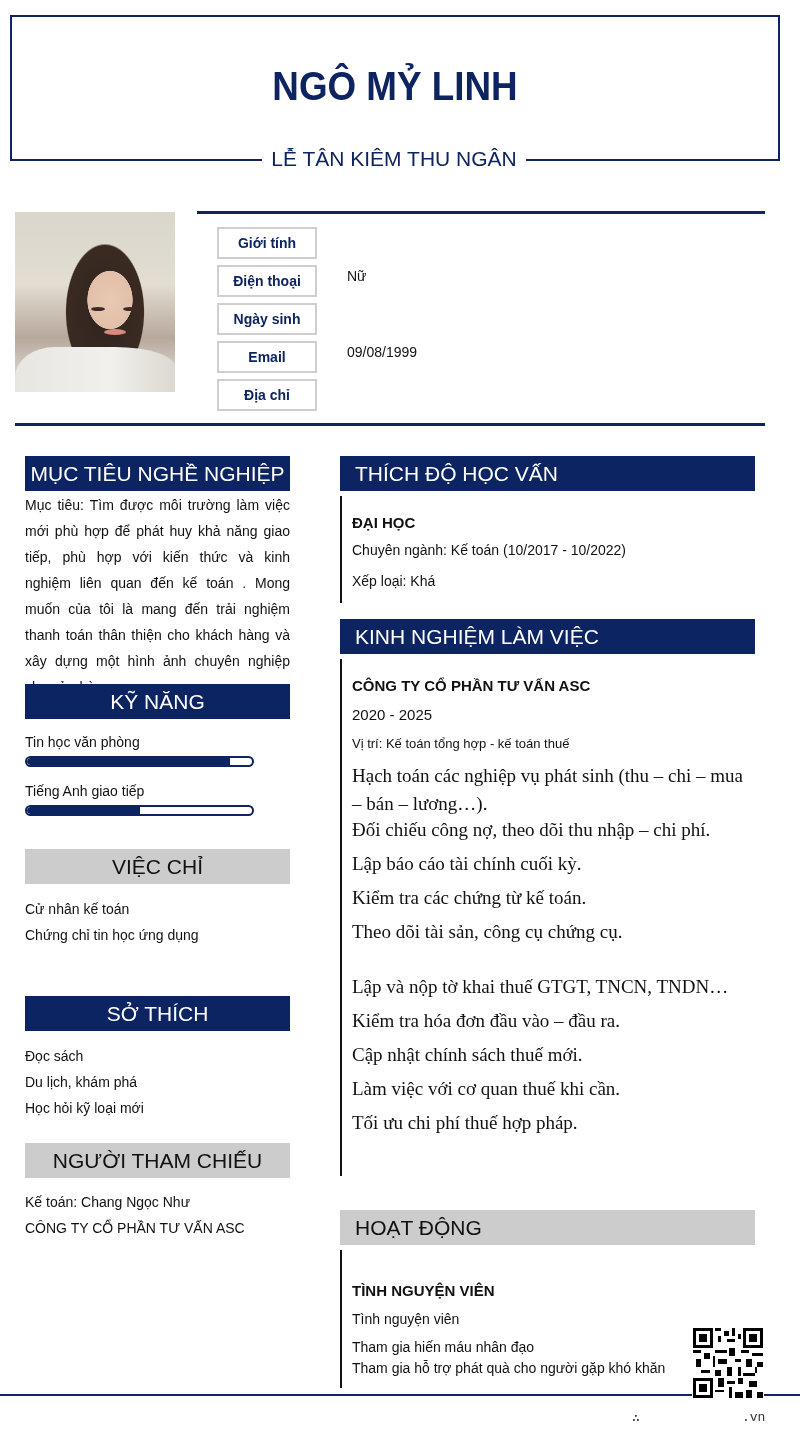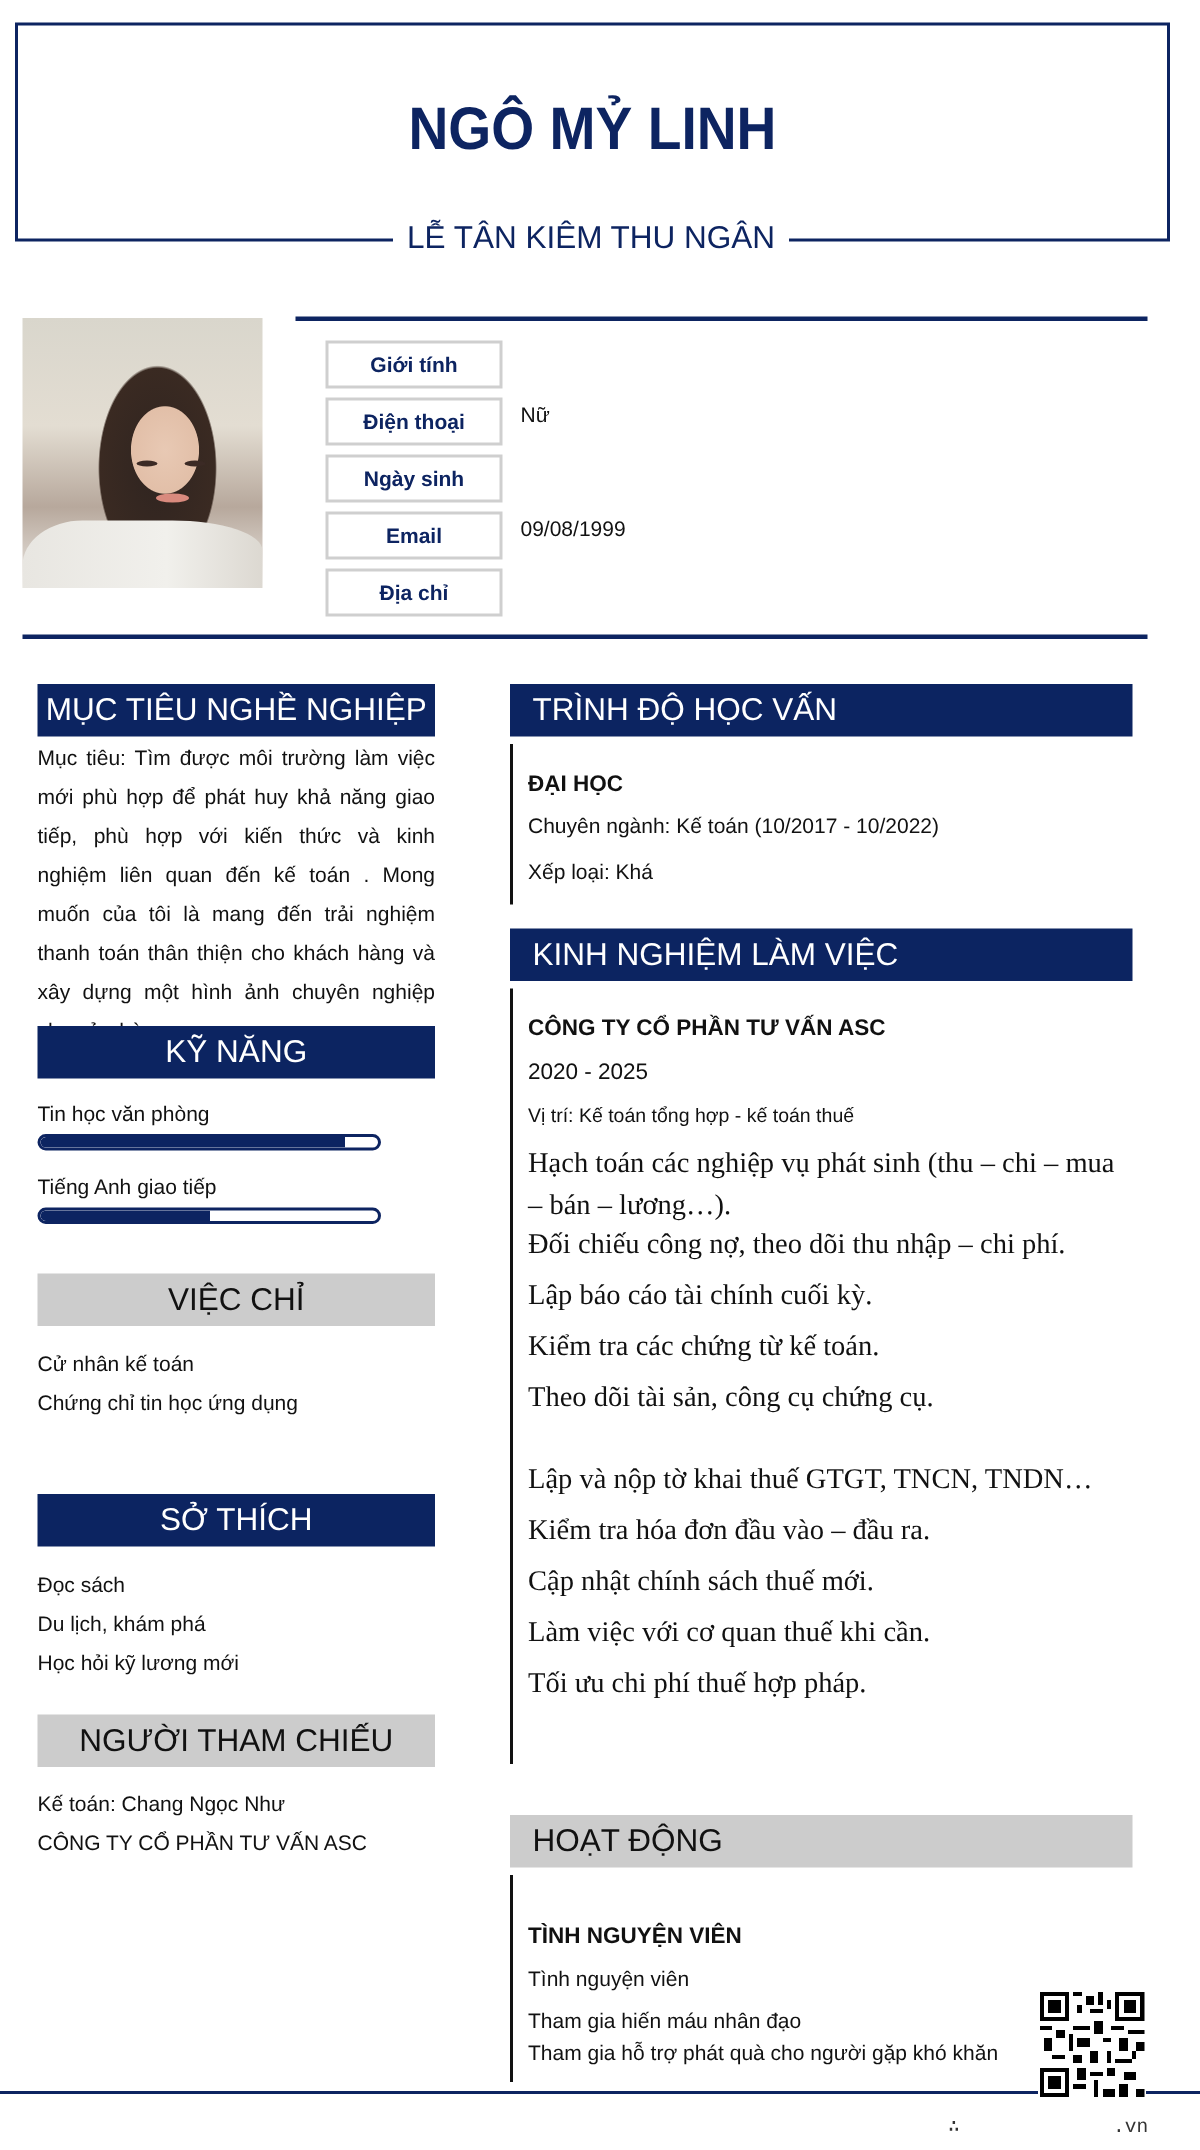--- a/index.html
+++ b/index.html
@@ -37,21 +37,21 @@
     border-top-left-radius: 40px 30px; border-top-right-radius: 60px 20px;
   }
   .photo .lips { position: absolute; left: 89px; top: 117px; width: 22px; height: 6px; border-radius: 50%; background: #d98a7e; }
   .photo .eye { position: absolute; top: 95px; width: 14px; height: 4px; border-radius: 50%; background: #3b2a25; }
 
   .rule-top { position: absolute; left: 197px; top: 211px; width: 568px; height: 3px; background: #0d2461; }
   .rule-mid { position: absolute; left: 15px; top: 423px; width: 750px; height: 3px; background: #0d2461; }
 
   .info-row { position: absolute; left: 217px; width: 560px; height: 32px; }
   .info-label {
-    position: absolute; left: 0; top: 0; width: 118px; height: 32px;
+    position: absolute; left: 0; top: 0; width: 100px; height: 32px;
     border: 2px solid #cfcfcf; text-align: center; line-height: 28px;
     font-size: 14px; font-weight: bold; color: #0d2461;
   }
   .info-value { position: absolute; left: 130px; top: 0; font-size: 14px; color: #111; line-height: 24px; margin-top: 37px; }
 
   
   .sec-head {
     position: absolute; height: 35px; line-height: 35px; font-size: 21px;
   }
   .sec-dark { background: #0c2461; color: #fff; }
@@ -140,27 +140,27 @@
   <div class="skill-fill" style="width:50%"></div>
 </div>
 
 <div class="sec-head sec-gray center left-col" style="top:849px">VIỆC CHỈ</div>
 <div class="plain-item" style="top:901px">Cử nhân kế toán</div>
 <div class="plain-item" style="top:927px">Chứng chỉ tin học ứng dụng</div>
 
 <div class="sec-head sec-dark center left-col" style="top:996px">SỞ THÍCH</div>
 <div class="plain-item" style="top:1048px">Đọc sách</div>
 <div class="plain-item" style="top:1074px">Du lịch, khám phá</div>
-<div class="plain-item" style="top:1100px">Học hỏi kỹ lương mới</div>
+<div class="plain-item" style="top:1100px">Học hỏi kỹ loại mới</div>
 
 <div class="sec-head sec-gray center left-col" style="top:1143px">NGƯỜI THAM CHIẾU</div>
 <div class="plain-item" style="top:1194px">Kế toán: Chang Ngọc Như</div>
 <div class="plain-item" style="top:1220px">CÔNG TY CỔ PHẦN TƯ VẤN ASC</div>
 
-<div class="sec-head sec-dark leftpad right-col" style="top:456px">TRÌNH ĐỘ HỌC VẤN</div>
+<div class="sec-head sec-dark leftpad right-col" style="top:456px">THÍCH ĐỘ HỌC VẤN</div>
 <div class="vline" style="top:496px; height:107px"></div>
 <div class="r-bold" style="top:514px">ĐẠI HỌC</div>
 <div class="r-text" style="top:542px">Chuyên ngành: Kế toán (10/2017 - 10/2022)</div>
 <div class="r-text" style="top:573px">Xếp loại: Khá</div>
 
 <div class="sec-head sec-dark leftpad right-col" style="top:619px">KINH NGHIỆM LÀM VIỆC</div>
 <div class="vline" style="top:659px; height:517px"></div>
 <div class="r-bold" style="top:677px">CÔNG TY CỔ PHẦN TƯ VẤN ASC</div>
 <div class="r-text" style="top:706px; font-size:15px">2020 - 2025</div>
 <div class="r-text" style="top:736px; font-size:13px">Vị trí: Kế toán tổng hợp - kế toán thuế</div>

